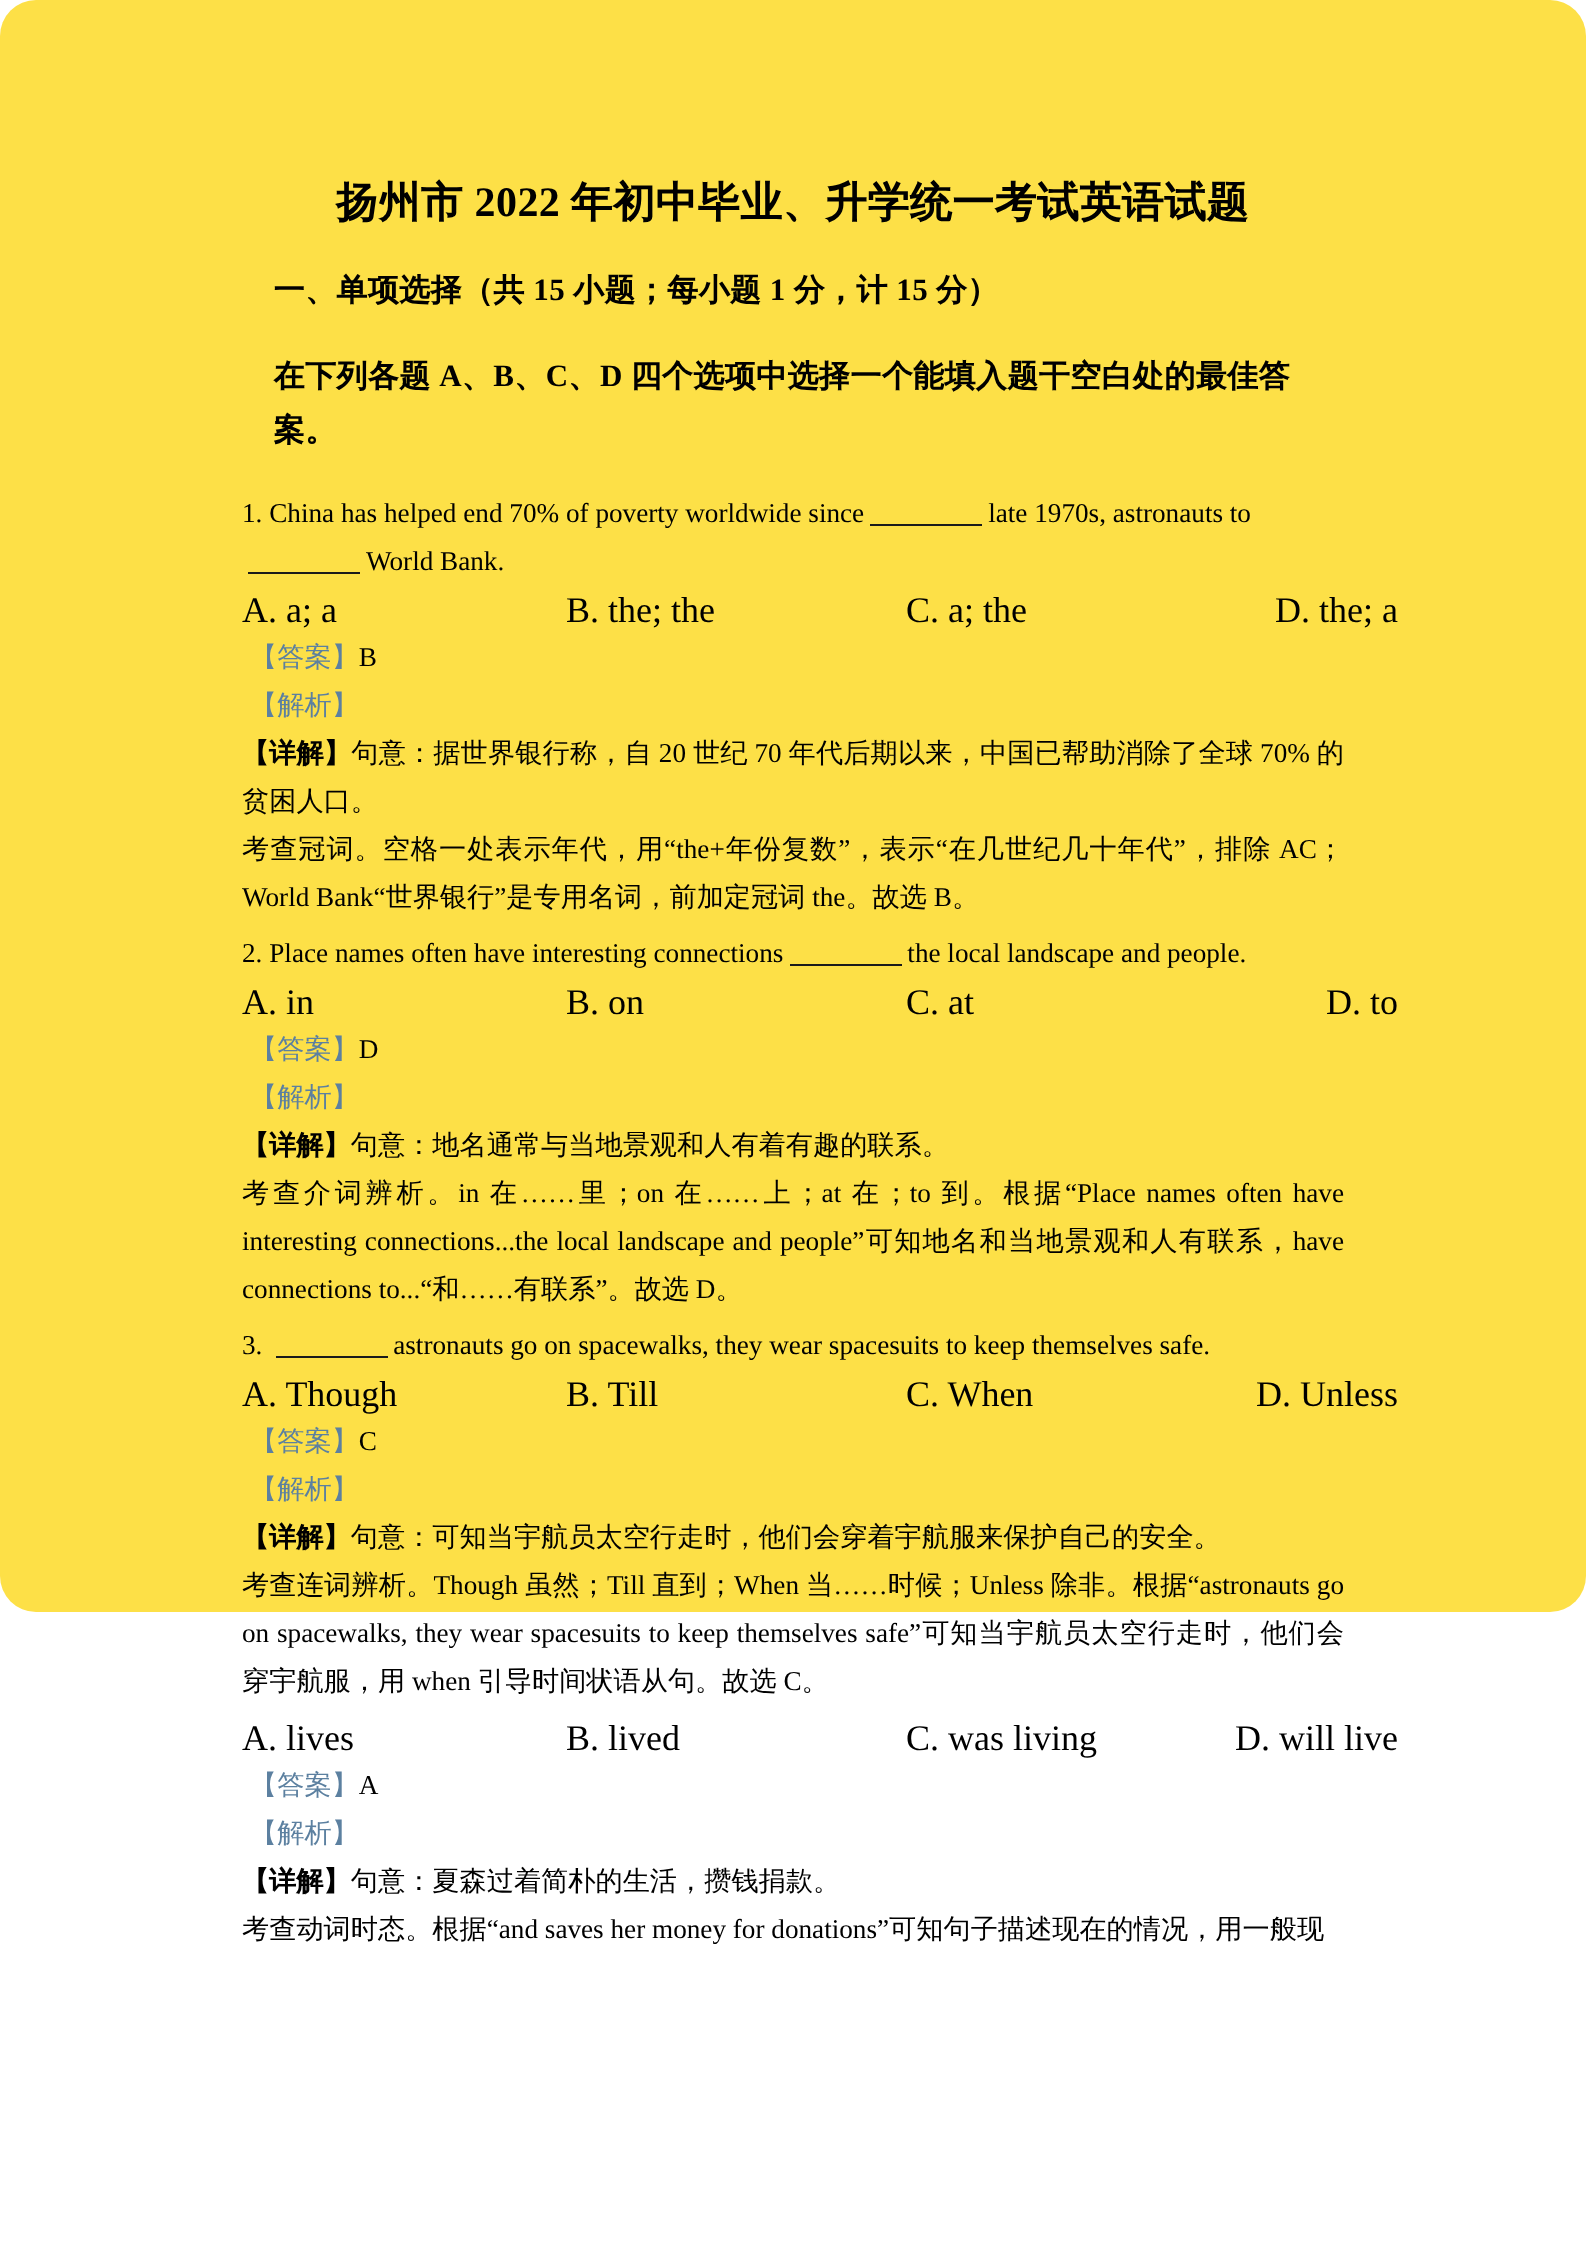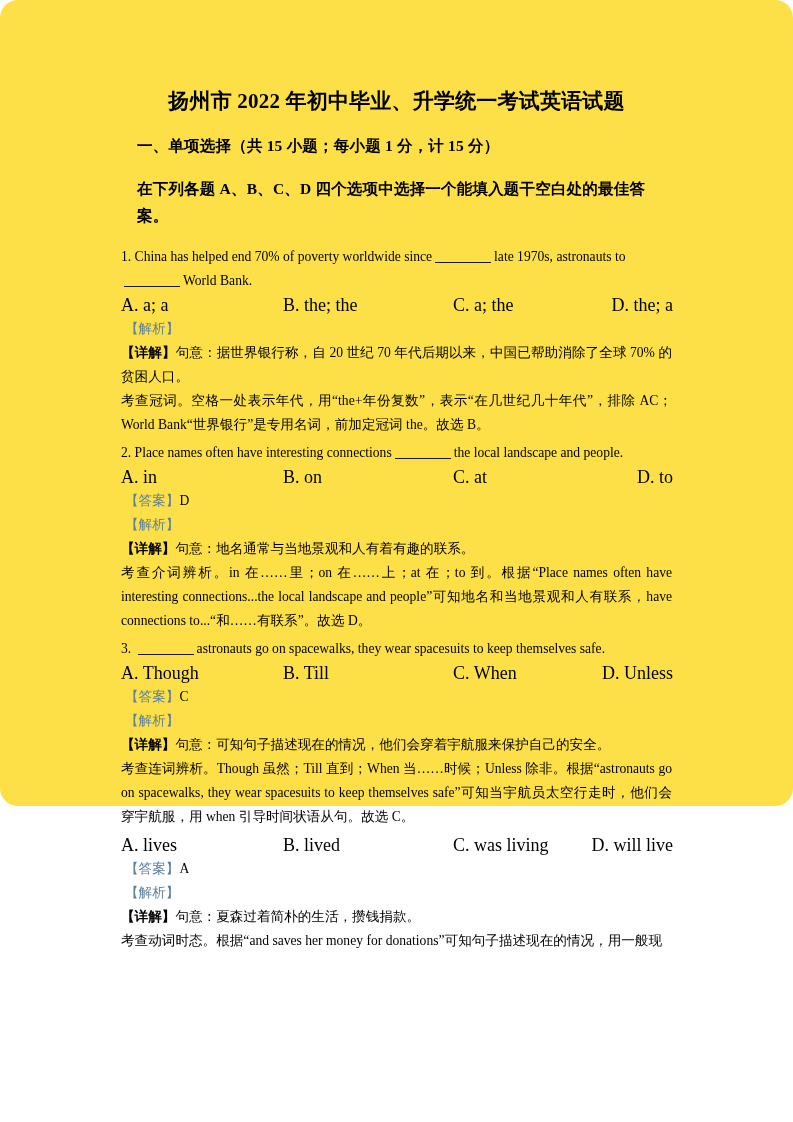--- a/index.html
+++ b/index.html
@@ -67,21 +67,21 @@
     width: 551px;
   }
   .opt {
     position: absolute;
     top: 0;
     white-space: nowrap;
   }
   .opt.a { left: 0px; }
   .opt.b { left: 162px; }
   .opt.c { left: 332px; }
-  .opt.d { left: 552px; transform: translateX(-100%); text-align: right; }
+  .opt.d { left: 578px; transform: translateX(-100%); text-align: right; }
   .tag-blue {
     color: #5c80a0;
   }
   .ans-line {
     font-size: 13.6px;
     line-height: 24px;
     margin: 0;
     padding-left: 4px;
   }
   .ans-letter {
@@ -109,20 +109,21 @@
     <p class="section-head">在下列各题 A、B、C、D 四个选项中选择一个能填入题干空白处的最佳答案。</p>
 
     <div class="q-block">
       <p class="stem"><span>1.</span> <span>China has helped end 70% of poverty worldwide since</span><span class="blank"></span><span>late 1970s, astronauts to</span><br><span class="blank"></span><span>World Bank.</span></p>
       <div class="options">
         <span class="opt a"><span>A.</span> <span>a; a</span></span>
         <span class="opt b"><span>B.</span> <span>the; the</span></span>
         <span class="opt c"><span>C.</span> <span>a; the</span></span>
         <span class="opt d"><span>D.</span> <span>the; a</span></span>
       </div>
+      <p class="ans-line"><span class="tag-blue">【答案】</span><span class="ans-letter">B</span></p>
       <p class="ans-line"><span class="tag-blue">【解析】</span></p>
       <p class="detail"><span class="detail-label">【详解】</span><span>句意：据世界银行称，自 20 世纪 70 年代后期以来，中国已帮助消除了全球 70% 的贫困人口。</span></p>
       <p class="detail">考查冠词。空格一处表示年代，用“the+年份复数”，表示“在几世纪几十年代”，排除 AC；World Bank“世界银行”是专用名词，前加定冠词 the。故选 B。</p>
     </div>
 
     <div class="q-block">
       <p class="stem"><span>2.</span> <span>Place names often have interesting connections</span><span class="blank"></span><span>the local landscape and people.</span></p>
       <div class="options">
         <span class="opt a"><span>A.</span> <span>in</span></span>
         <span class="opt b"><span>B.</span> <span>on</span></span>
@@ -138,21 +139,21 @@
     <div class="q-block">
       <p class="stem"><span>3.</span> <span class="blank"></span><span>astronauts go on spacewalks, they wear spacesuits to keep themselves safe.</span></p>
       <div class="options">
         <span class="opt a"><span>A.</span> <span>Though</span></span>
         <span class="opt b"><span>B.</span> <span>Till</span></span>
         <span class="opt c"><span>C.</span> <span>When</span></span>
         <span class="opt d"><span>D.</span> <span>Unless</span></span>
       </div>
       <p class="ans-line"><span class="tag-blue">【答案】</span><span class="ans-letter">C</span></p>
       <p class="ans-line"><span class="tag-blue">【解析】</span></p>
-      <p class="detail"><span class="detail-label">【详解】</span><span>句意：可知句子描述现在的情况，他们会穿着宇航服来保护自己的安全。</span></p>
+      <p class="detail"><span class="detail-label">【详解】</span><span>句意：可知当宇航员太空行走时，他们会穿着宇航服来保护自己的安全。</span></p>
       <p class="detail">考查连词辨析。Though 虽然；Till 直到；When 当……时候；Unless 除非。根据“astronauts go on spacewalks, they wear spacesuits to keep themselves safe”可知当宇航员太空行走时，他们会穿宇航服，用 when 引导时间状语从句。故选 C。</p>
     </div>
 
     <div class="q-block">
       <div class="options">
         <span class="opt a"><span>A.</span> <span>lives</span></span>
         <span class="opt b"><span>B.</span> <span>lived</span></span>
         <span class="opt c"><span>C.</span> <span>was living</span></span>
         <span class="opt d"><span>D.</span> <span>will live</span></span>
       </div>

